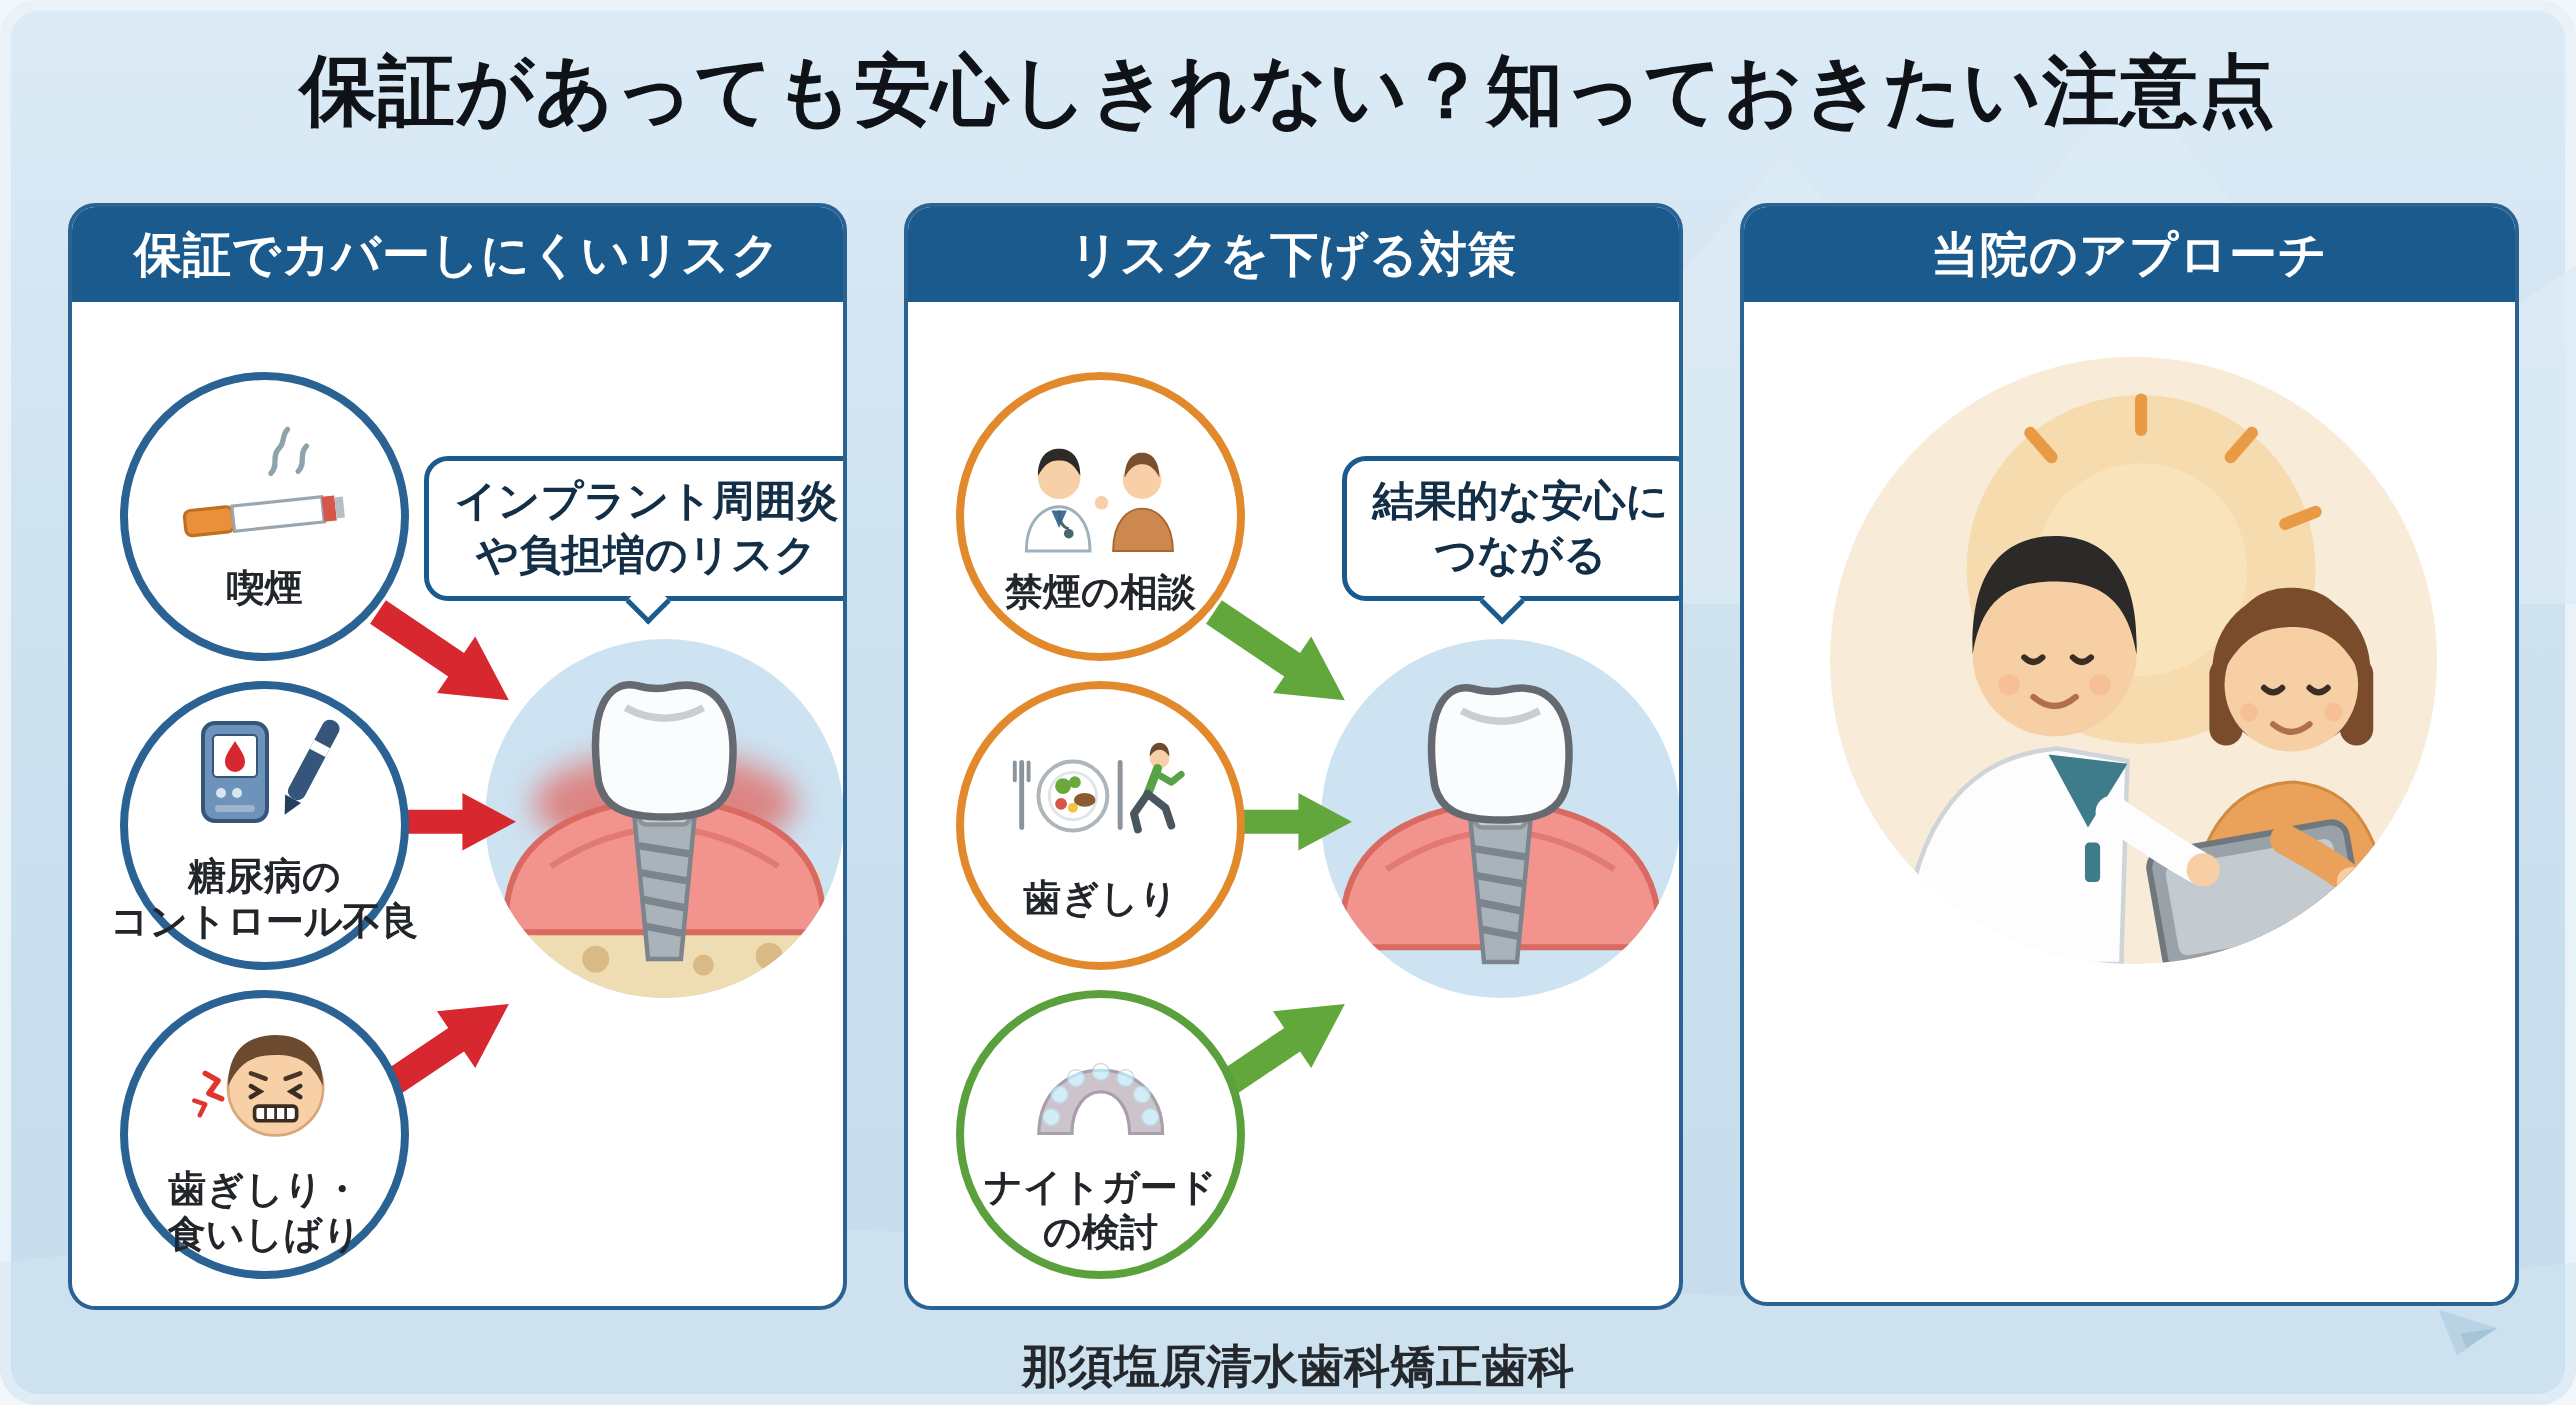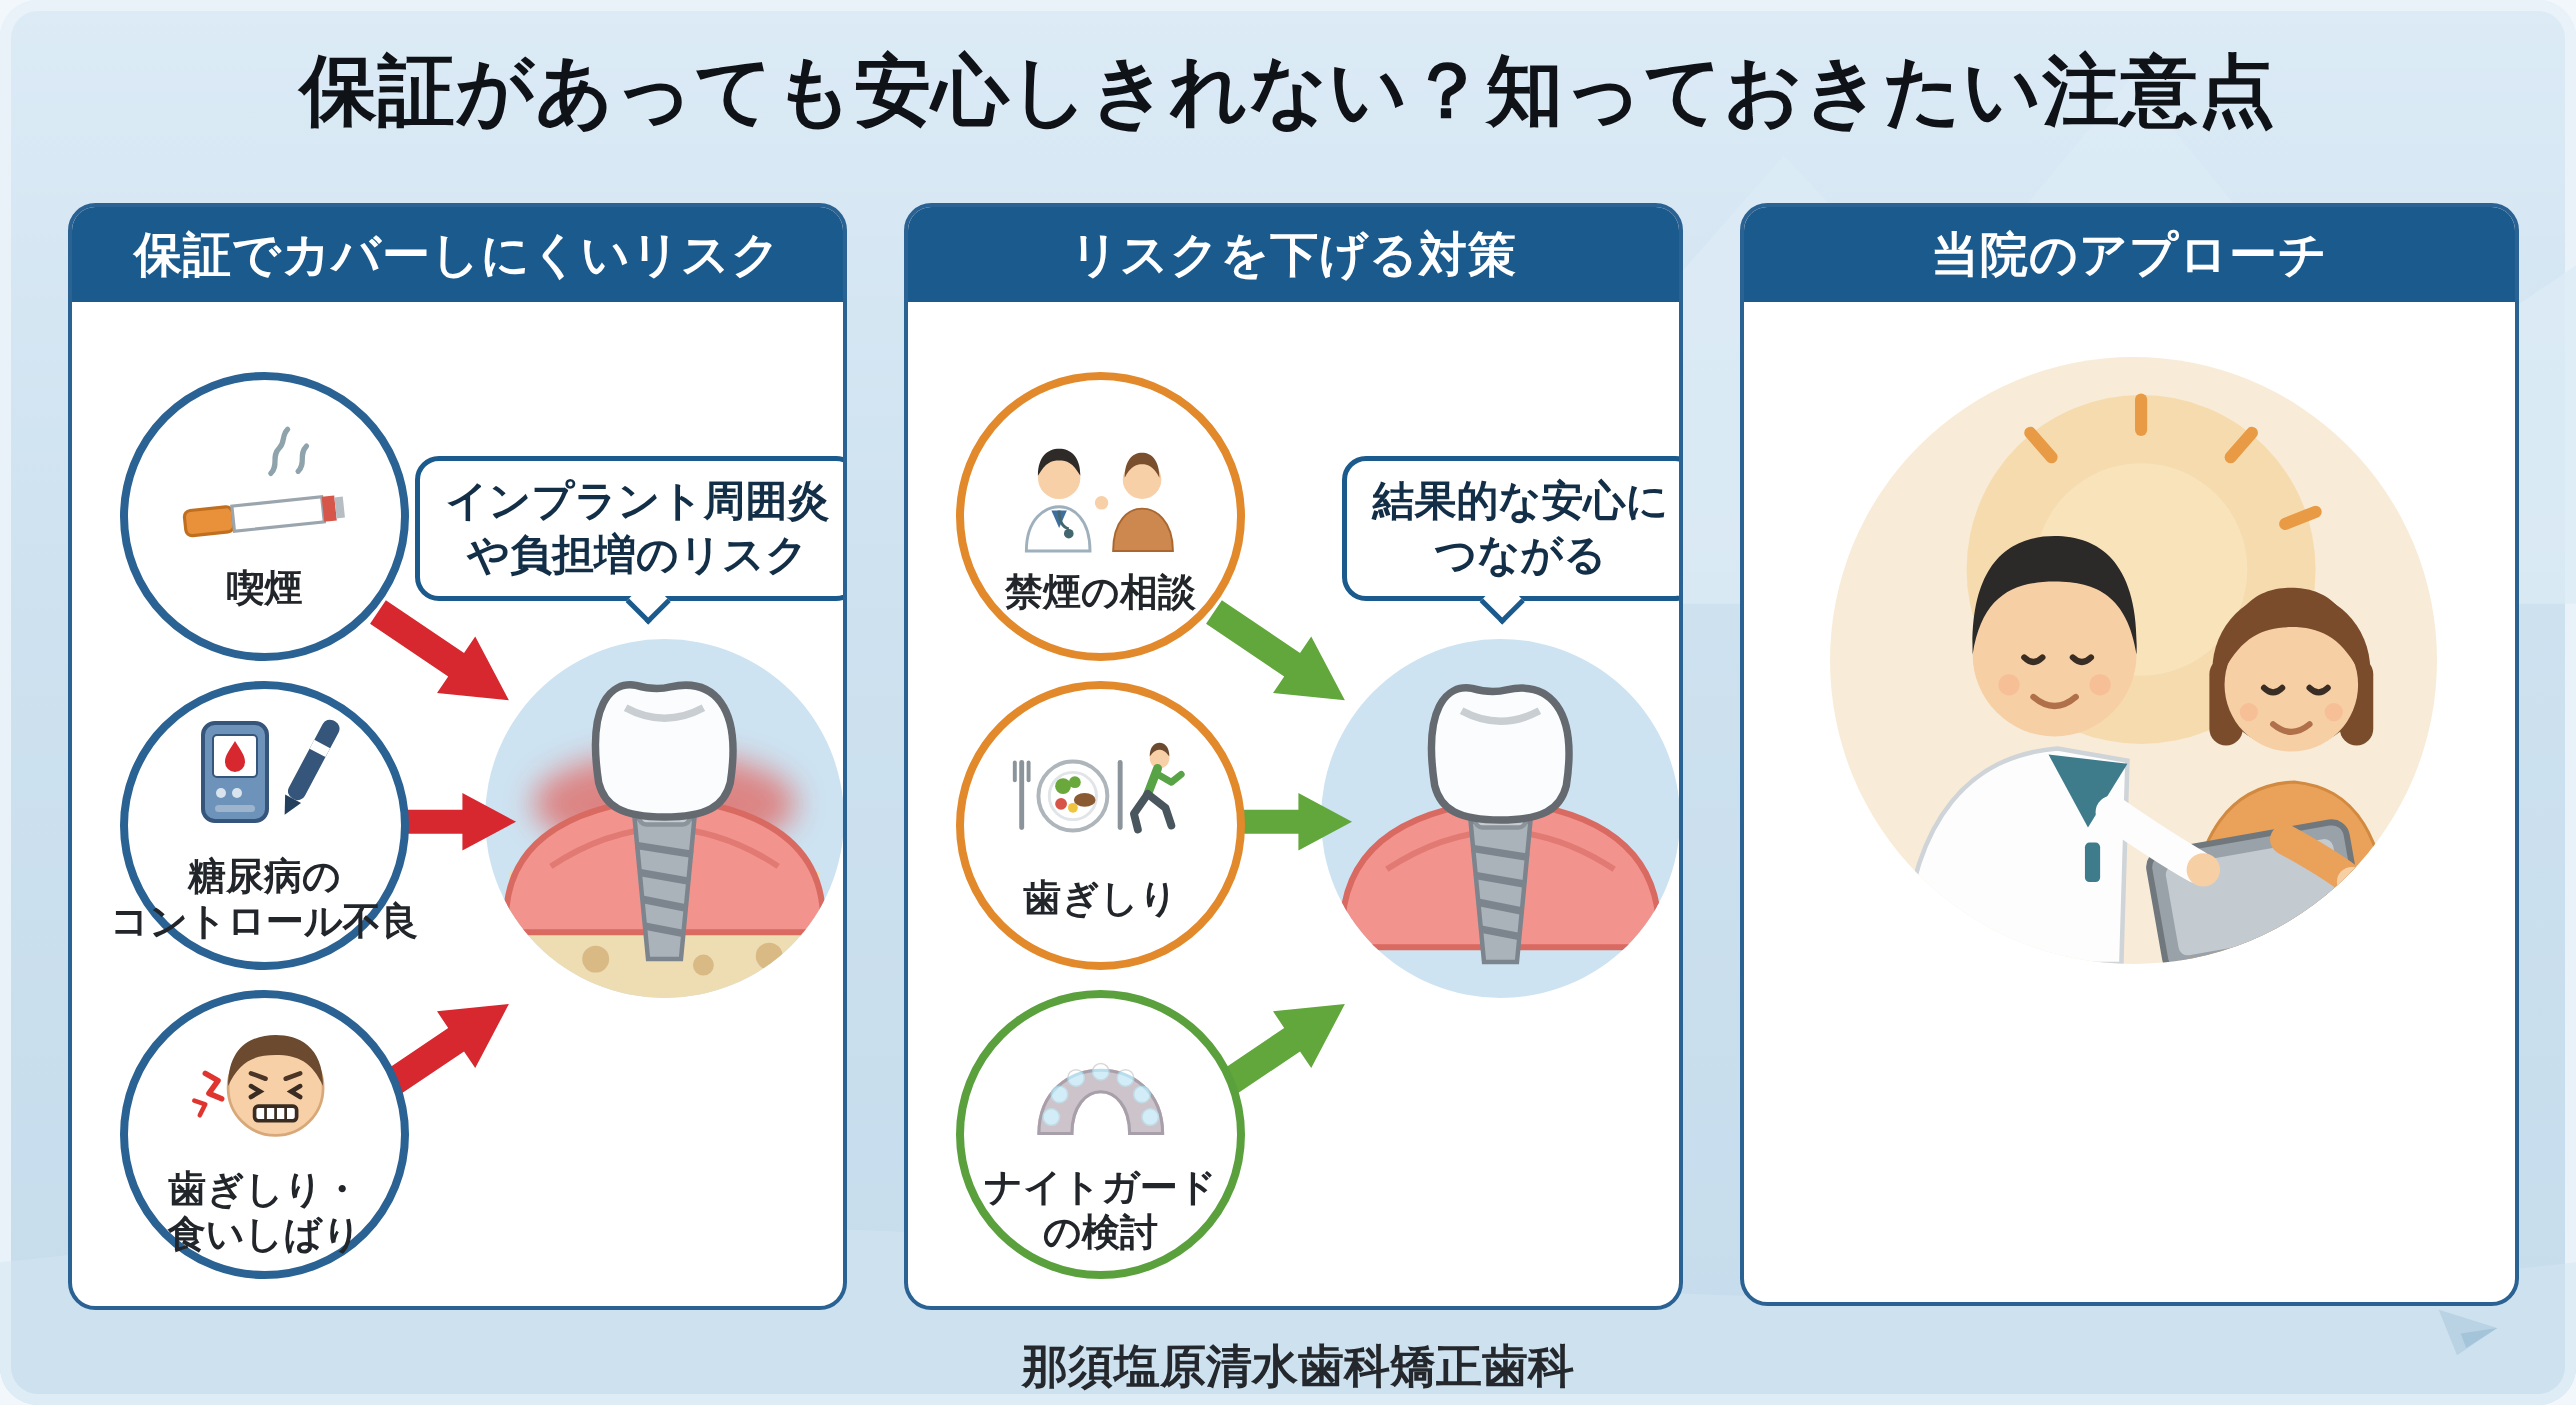--- a/index.html
+++ b/index.html
@@ -45,21 +45,21 @@
   
   .implant-wrap{position:absolute;left:413px;top:337px;width:359px;height:359px;
                 border-radius:50%;background:#cde3f2;z-index:1;display:flex;
                 align-items:center;justify-content:center;overflow:hidden;}
   .implant-svg{width:100%;height:100%;}
 
   
   .bubble{position:absolute;top:154px;background:#fff;border:5.5px solid #1a5a8c;
           border-radius:24px;padding:12.8px 25.6px;font-size:42px;font-weight:800;
           line-height:1.3;color:#132f47;text-align:center;white-space:pre;z-index:5;}
-  .bubble-risks{left:343px;}
+  .bubble-risks{left:352px;}
   .bubble-measures{left:434px;}
   .bubble-tail{position:absolute;top:284px;width:27.4px;height:27.4px;background:#fff;
                border-right:5.5px solid #1a5a8c;border-bottom:5.5px solid #1a5a8c;
                transform:rotate(45deg);z-index:6;}
   .tail-risks{left:560px;}
   .tail-measures{left:578px;}
 
   
   .approach-illustration{position:absolute;left:86px;top:55px;width:607px;height:607px;
                          border-radius:50%;overflow:hidden;}

